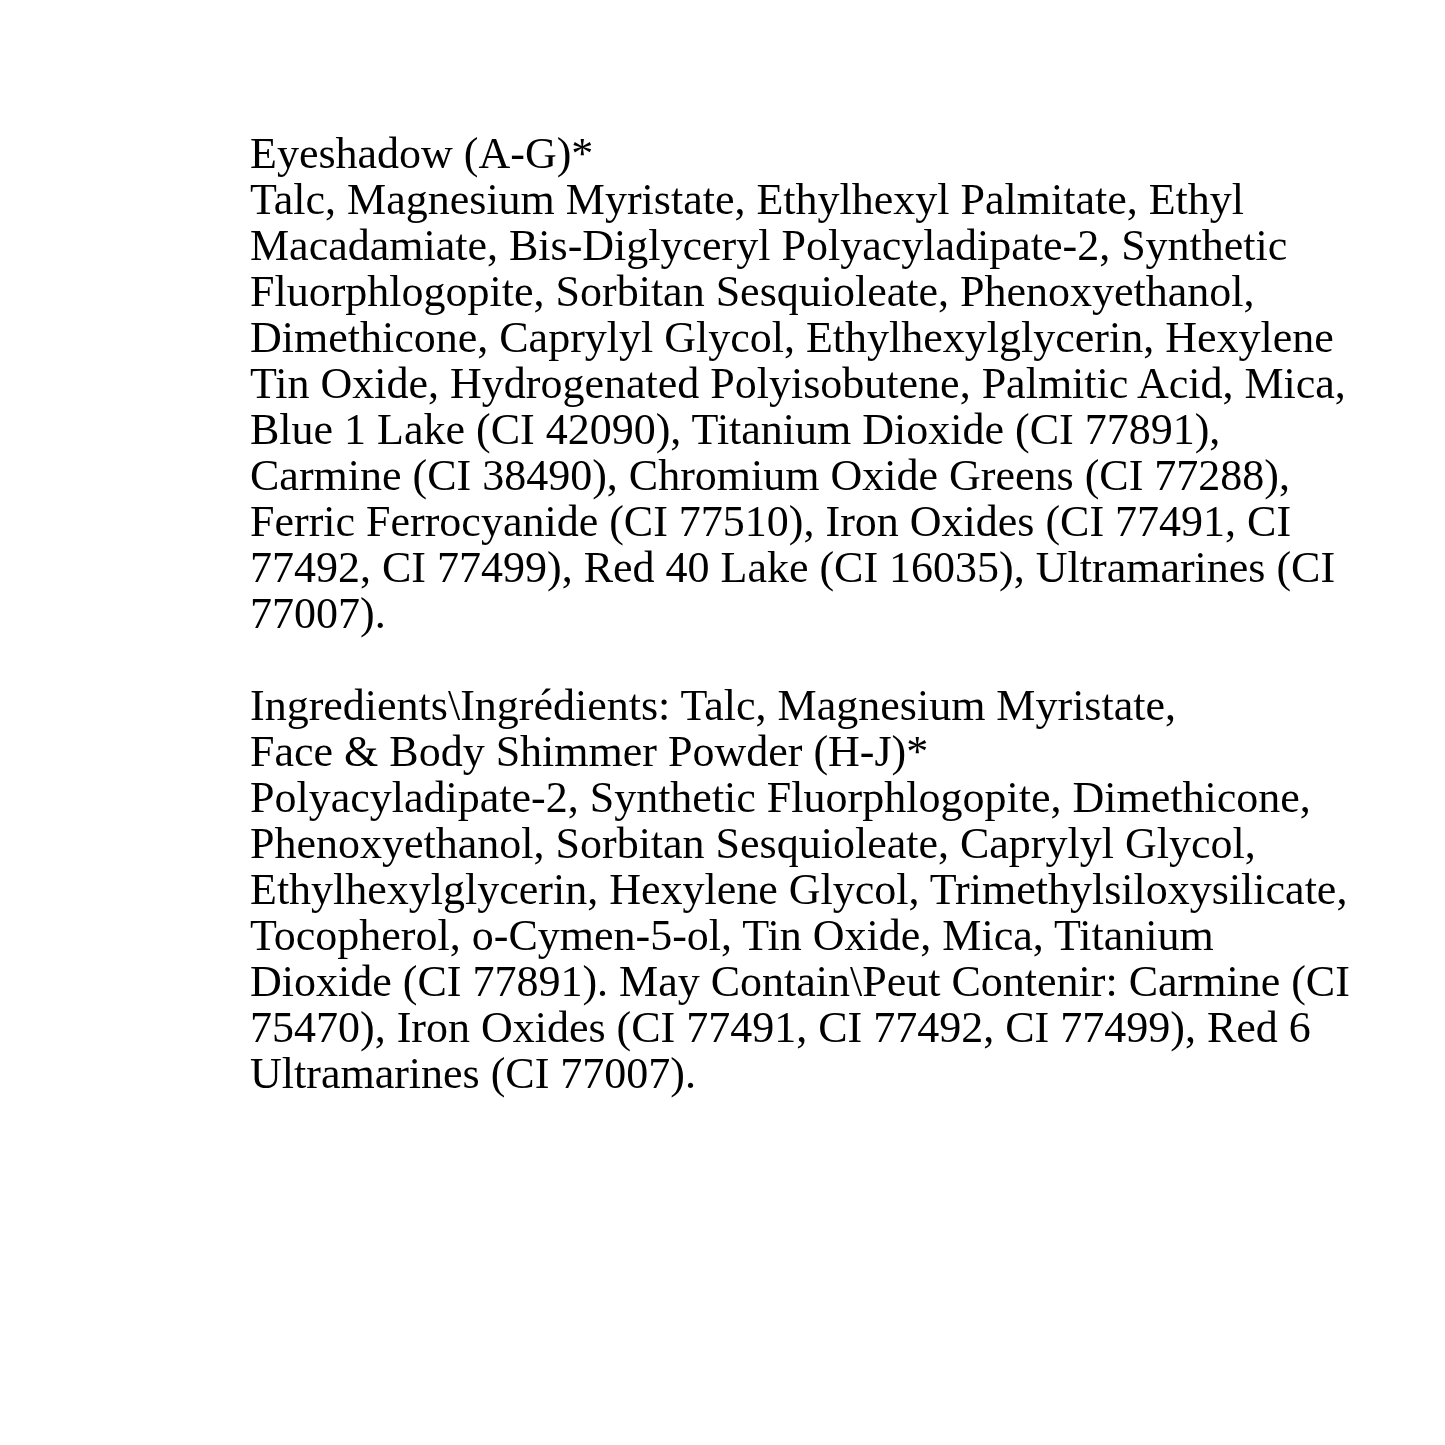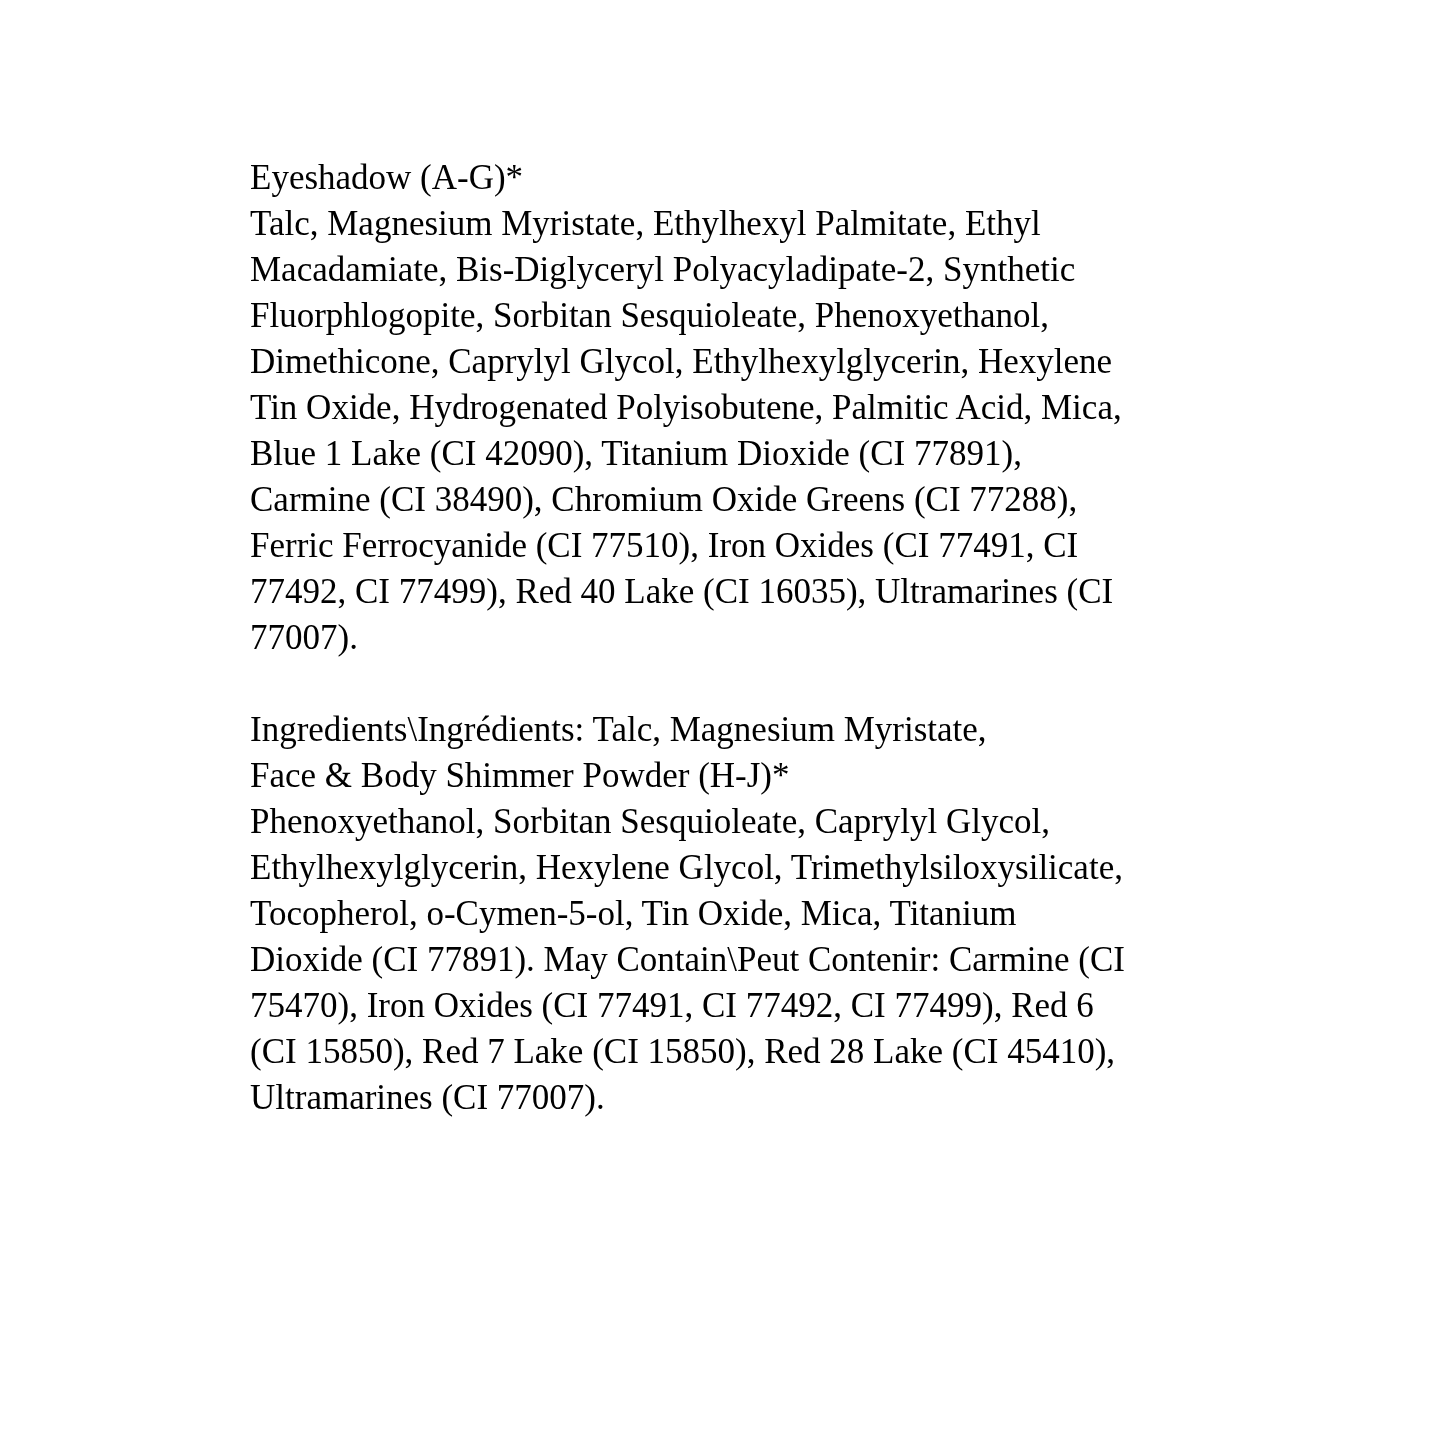--- a/index.html
+++ b/index.html
@@ -12,23 +12,23 @@
     width: 1445px;
     height: 1445px;
     background: #ffffff;
     overflow: hidden;
     font-family: "Liberation Serif", "DejaVu Serif", serif;
     color: #000000;
   }
   .textblock {
     position: absolute;
     left: 250px;
-    top: 155px;
+    top: 131px;
     width: 1160px;
-    font-size: 35px;
+    font-size: 44px;
     line-height: 46px;
     font-weight: 400;
     -webkit-font-smoothing: antialiased;
   }
   .line {
     white-space: pre;
     height: 46px;
   }
   .section-gap {
     height: 46px;
@@ -52,23 +52,23 @@
       <div class="line">Ferric Ferrocyanide (CI 77510), Iron Oxides (CI 77491, CI</div>
       <div class="line">77492, CI 77499), Red 40 Lake (CI 16035), Ultramarines (CI</div>
       <div class="line">77007).</div>
     </section>
 
     <div class="section-gap"></div>
 
     <section>
       <div class="line">Ingredients\Ingrédients: Talc, Magnesium Myristate,</div>
       <div class="line">Face &amp; Body Shimmer Powder (H-J)*</div>
+      <div class="line">Polyacyladipate-2, Synthetic Fluorphlogopite, Dimethicone,</div>
       <div class="line">Phenoxyethanol, Sorbitan Sesquioleate, Caprylyl Glycol,</div>
       <div class="line">Ethylhexylglycerin, Hexylene Glycol, Trimethylsiloxysilicate,</div>
       <div class="line">Tocopherol, o-Cymen-5-ol, Tin Oxide, Mica, Titanium</div>
       <div class="line">Dioxide (CI 77891). May Contain\Peut Contenir: Carmine (CI</div>
       <div class="line">75470), Iron Oxides (CI 77491, CI 77492, CI 77499), Red 6</div>
-      <div class="line">(CI 15850), Red 7 Lake (CI 15850), Red 28 Lake (CI 45410),</div>
       <div class="line">Ultramarines (CI 77007).</div>
     </section>
 
   </div>
 </div>
 
 </body></html>

